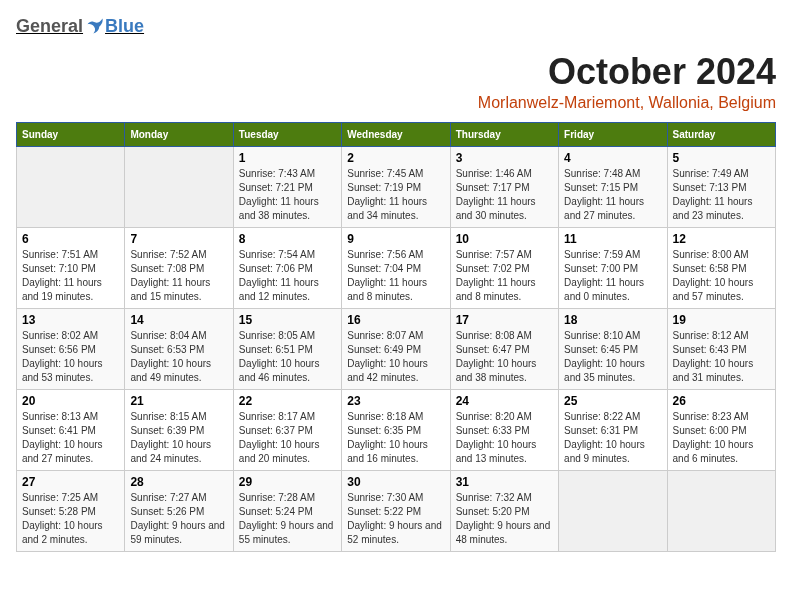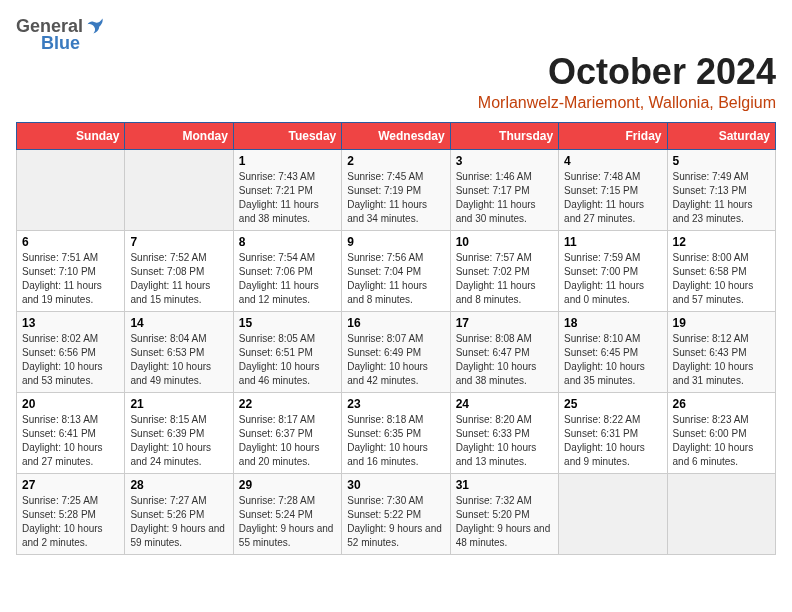--- a/index.html
+++ b/index.html
@@ -11,22 +11,23 @@
       padding: 16px;
     }
     .header-area {
       display: flex;
       justify-content: space-between;
       align-items: flex-start;
       margin-bottom: 10px;
     }
     .logo {
       display: flex;
-      flex-direction: column;
-      align-items: center;
+      flex-direction: row;
+      align-items: flex-end;
+      text-decoration: underline;
     }
     .logo-row {
       display: flex;
       align-items: center;
     }
     .title-area {
       text-align: right;
     }
     .month-title {
       font-size: 36px;
@@ -39,25 +40,25 @@
       font-size: 16px;
       color: #c2410c;
       margin-top: 2px;
     }
     .calendar-table {
       width: 100%;
       border-collapse: collapse;
       font-size: 11px;
     }
     .calendar-table th {
-      background-color: #ef4444;
+      background-color: #4d7c0f;
       color: #fff;
-      text-align: right;
+      text-align: left;
       padding: 6px 5px;
-      font-size: 12px;
+      font-size: 10px;
       font-weight: bold;
       border: 1px solid #2a5a9f;
     }
     .calendar-table td {
       border: 1px solid #ccc;
       vertical-align: top;
       padding: 4px 5px;
       min-height: 70px;
       width: 14.28%;
       background: #fff;

